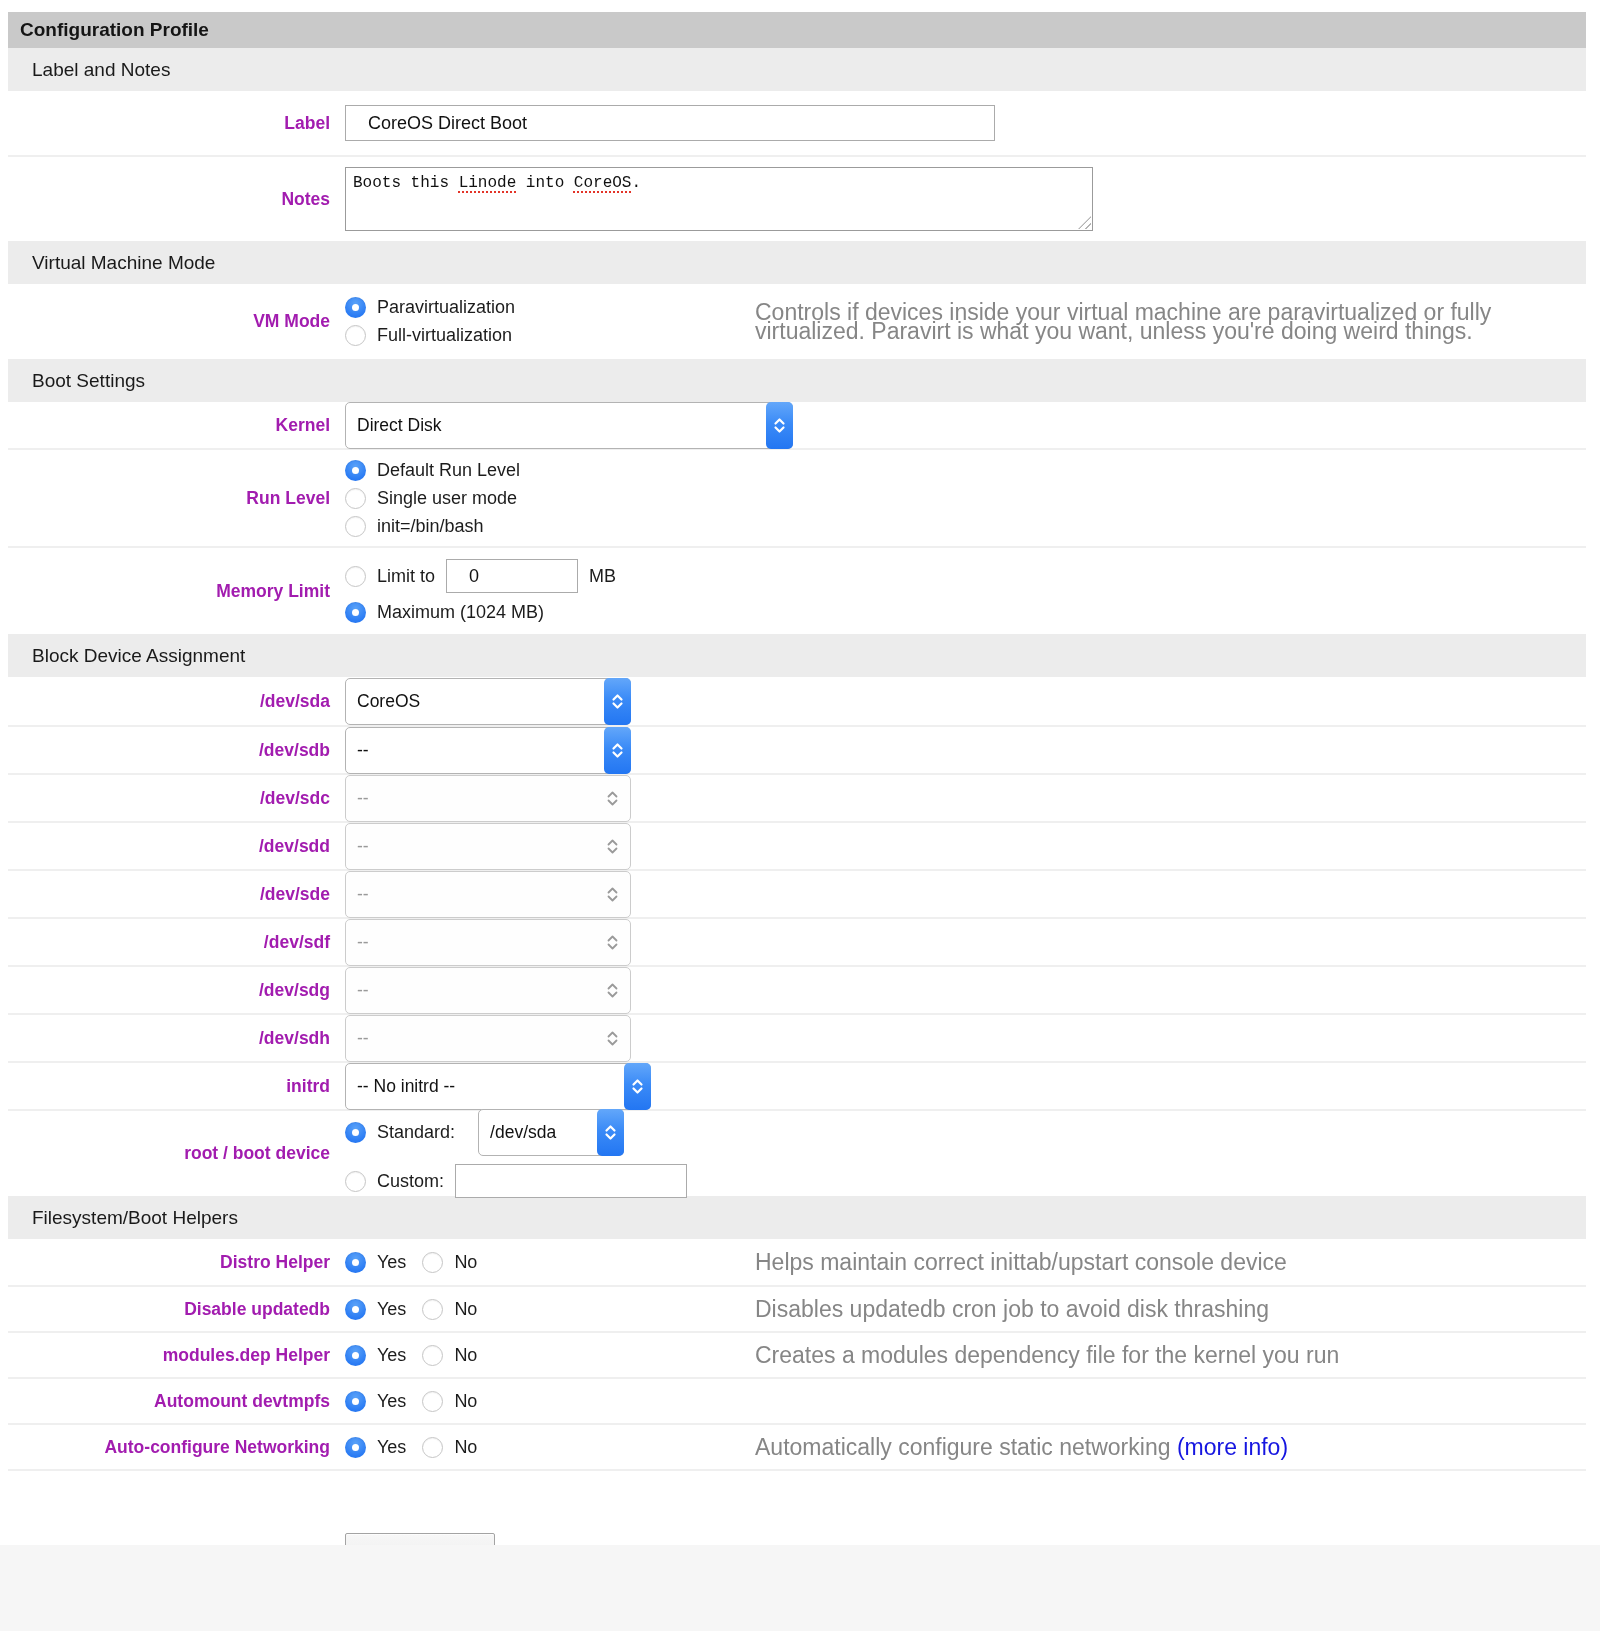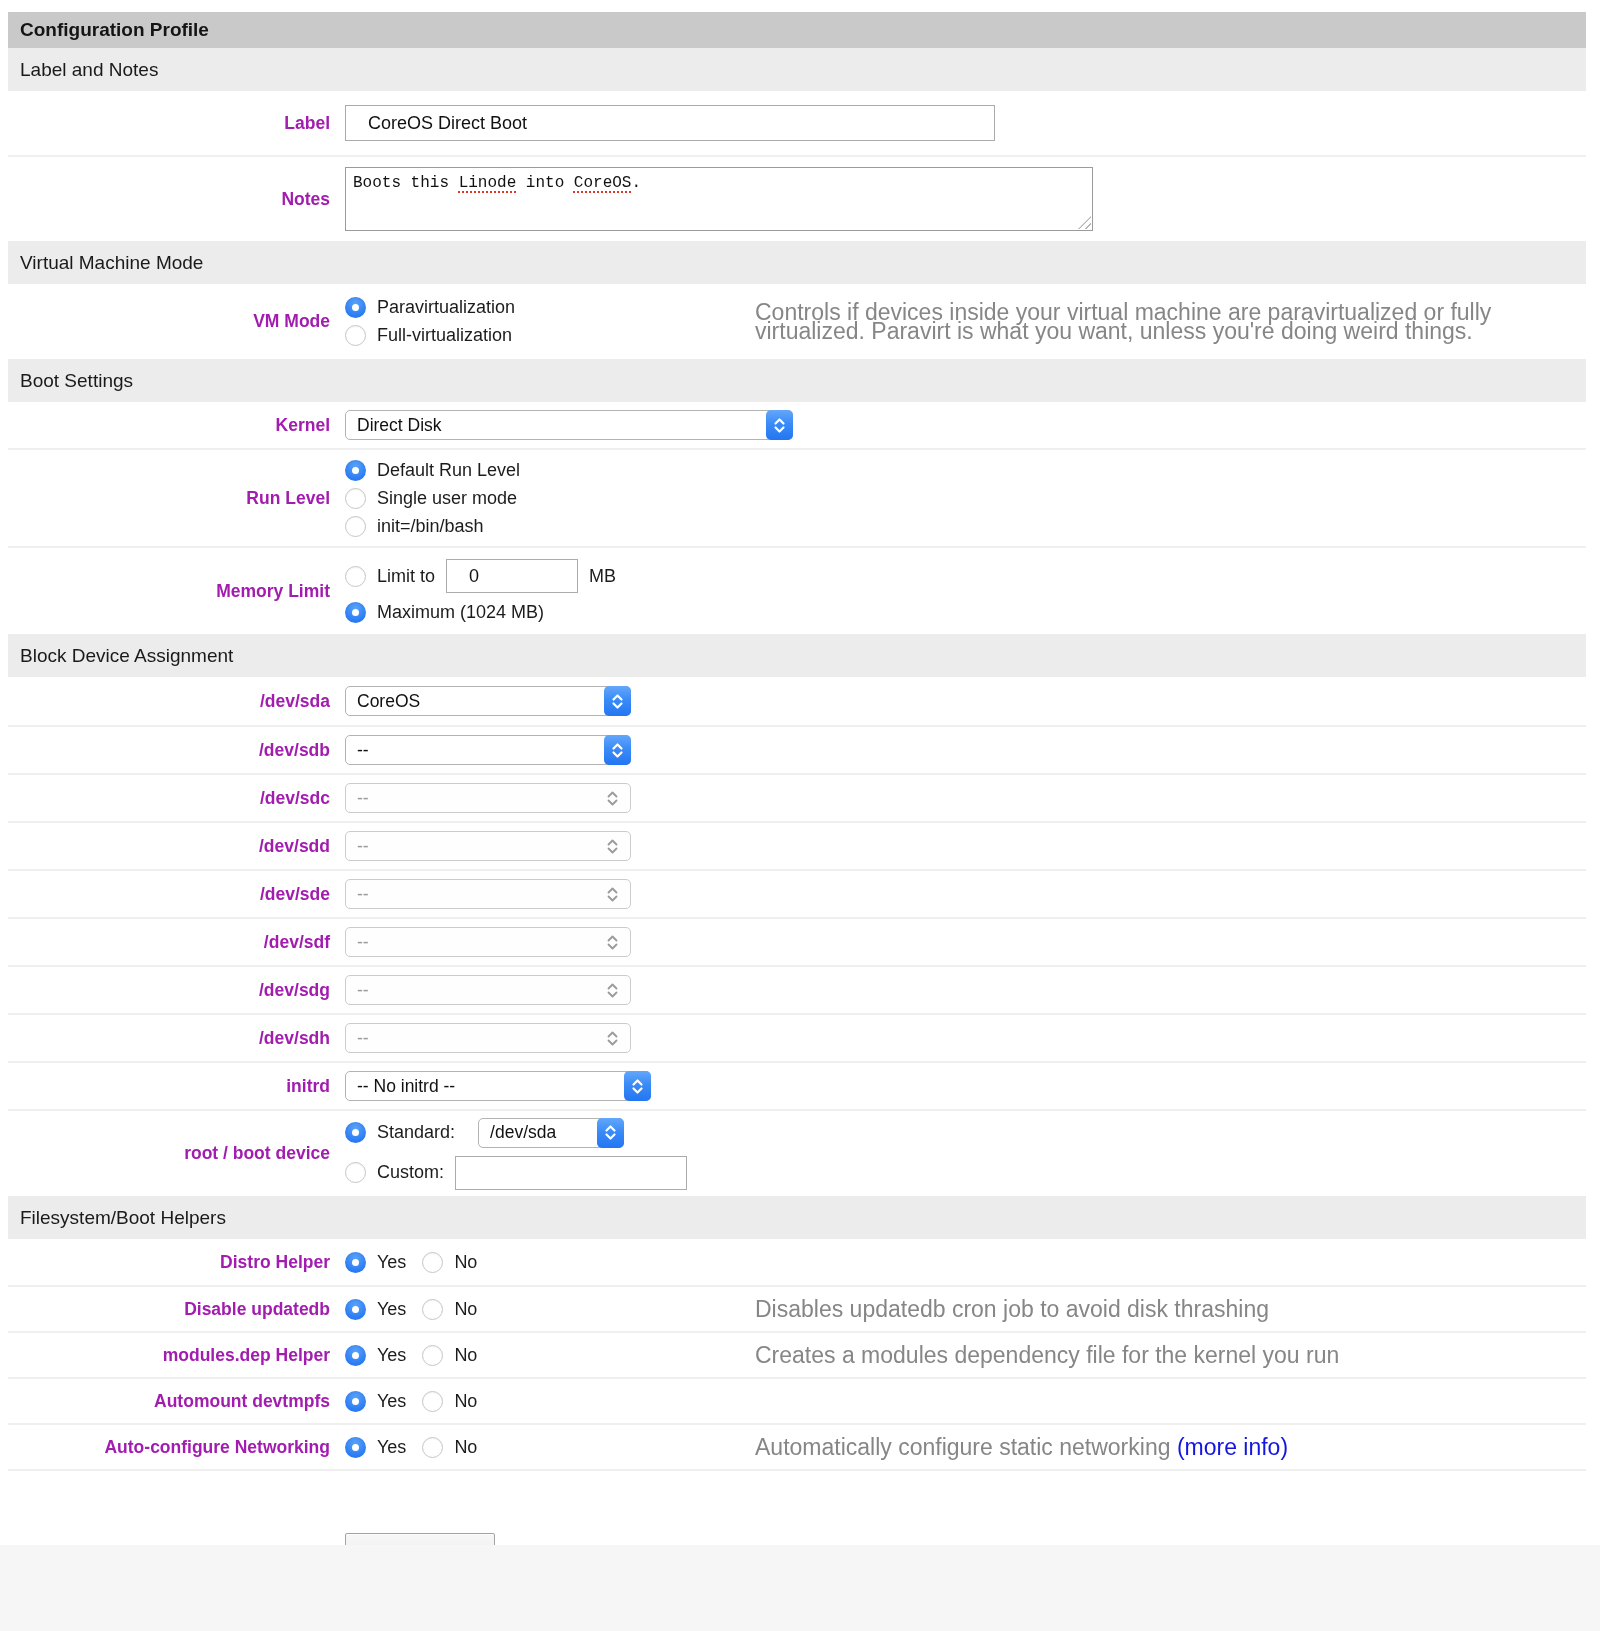--- a/index.html
+++ b/index.html
@@ -16,21 +16,21 @@
   .topgap { height:12px; }
   .content { margin:0 14px 0 8px; }
 
   
   .titlebar {
     height:36px; background:#c9c9c9; display:flex; align-items:center;
     padding-left:12px; font-size:19px; font-weight:bold; color:#141414;
   }
   .sectionbar {
     height:43px; background:#ececec; display:flex; align-items:center;
-    padding-left:12px; font-size:19px; color:#1a1a1a;
+    padding-left:24px; font-size:19px; color:#1a1a1a;
   }
 
   
   .row { display:flex; align-items:center; background:#fff; }
   .rowgroup .row + .row { border-top:2px solid #efefef; }
   .lbl {
     flex:0 0 337px; text-align:right; padding-right:15px;
     font-weight:bold; font-size:17.5px; color:#a21caf;
   }
   .field { flex:0 0 410px; display:flex; flex-direction:column; justify-content:center; }
@@ -57,21 +57,21 @@
     text-decoration-thickness:2px; text-underline-offset:4px;
   }
   .grip {
     position:absolute; right:1px; bottom:1px; width:13px; height:13px;
     background:repeating-linear-gradient(135deg,#b4b4b4 0 1.5px,transparent 1.5px 4.5px);
     clip-path:polygon(100% 0,100% 100%,0 100%);
   }
 
   
   .mac-select {
-    height:30px; border:1px solid #b3b3b3; border-radius:5px; background:#fff;
+    height:47px; border:1px solid #b3b3b3; border-radius:5px; background:#fff;
     display:inline-flex; align-items:center; justify-content:space-between;
     font-size:17.5px; color:#111; padding-left:11px; position:relative;
   }
   .mac-select .cap {
     align-self:stretch; width:27px; margin:-1px -1px -1px 6px;
     border-radius:5px;
     background:linear-gradient(180deg,#63a7fa 0%,#3b8bf7 45%,#2376f2 100%);
     display:flex; align-items:center; justify-content:center;
   }
   .mac-select.disabled { border-color:#cccccc; color:#9a9a9a; background:#fefefe; }
@@ -423,20 +423,21 @@
             <div class="opt">
               <span class="radio on"></span>
               <span>Yes</span>
             </div>
             <div class="opt">
               <span class="radio"></span>
               <span>No</span>
             </div>
           </div>
         </div>
+        <div class="help">Helps maintain correct inittab/upstart console device</div>
       </div>
 
       <div class="row row-helper">
         <div class="lbl">Disable updatedb</div>
         <div class="field">
           <div class="inline-opts">
             <div class="opt">
               <span class="radio on"></span>
               <span>Yes</span>
             </div>

